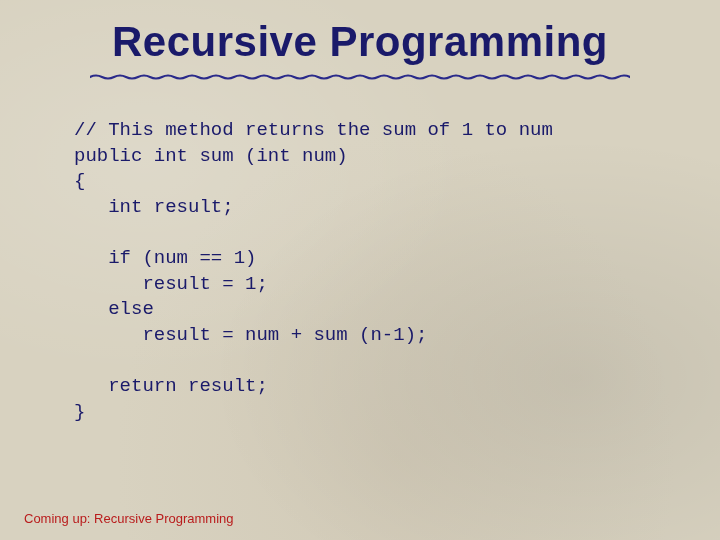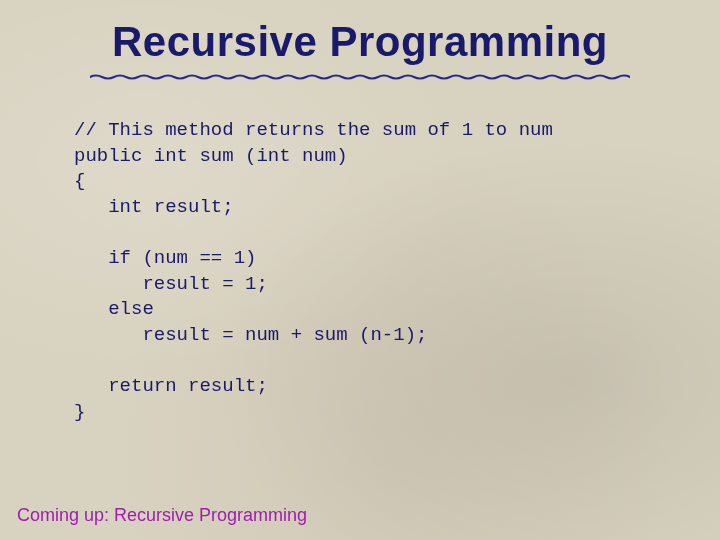--- a/index.html
+++ b/index.html
@@ -36,24 +36,24 @@
   .code {
     font-family: "Courier New", Courier, monospace;
     font-size: 19px;
     line-height: 1.35;
     color: #1a1a6a;
     white-space: pre;
     margin-left: 24px;
   }
   .footer {
     position: absolute;
-    left: 17px;
+    left: 24px;
     bottom: 10px;
-    font-size: 18px;
-    color: #a21caf;
+    font-size: 13px;
+    color: #b91c1c;
   }
 </style>
 </head>
 <body>
 
 <div class="slide">
 
   <div class="title">Recursive Programming</div>
 
   <div class="divider">

